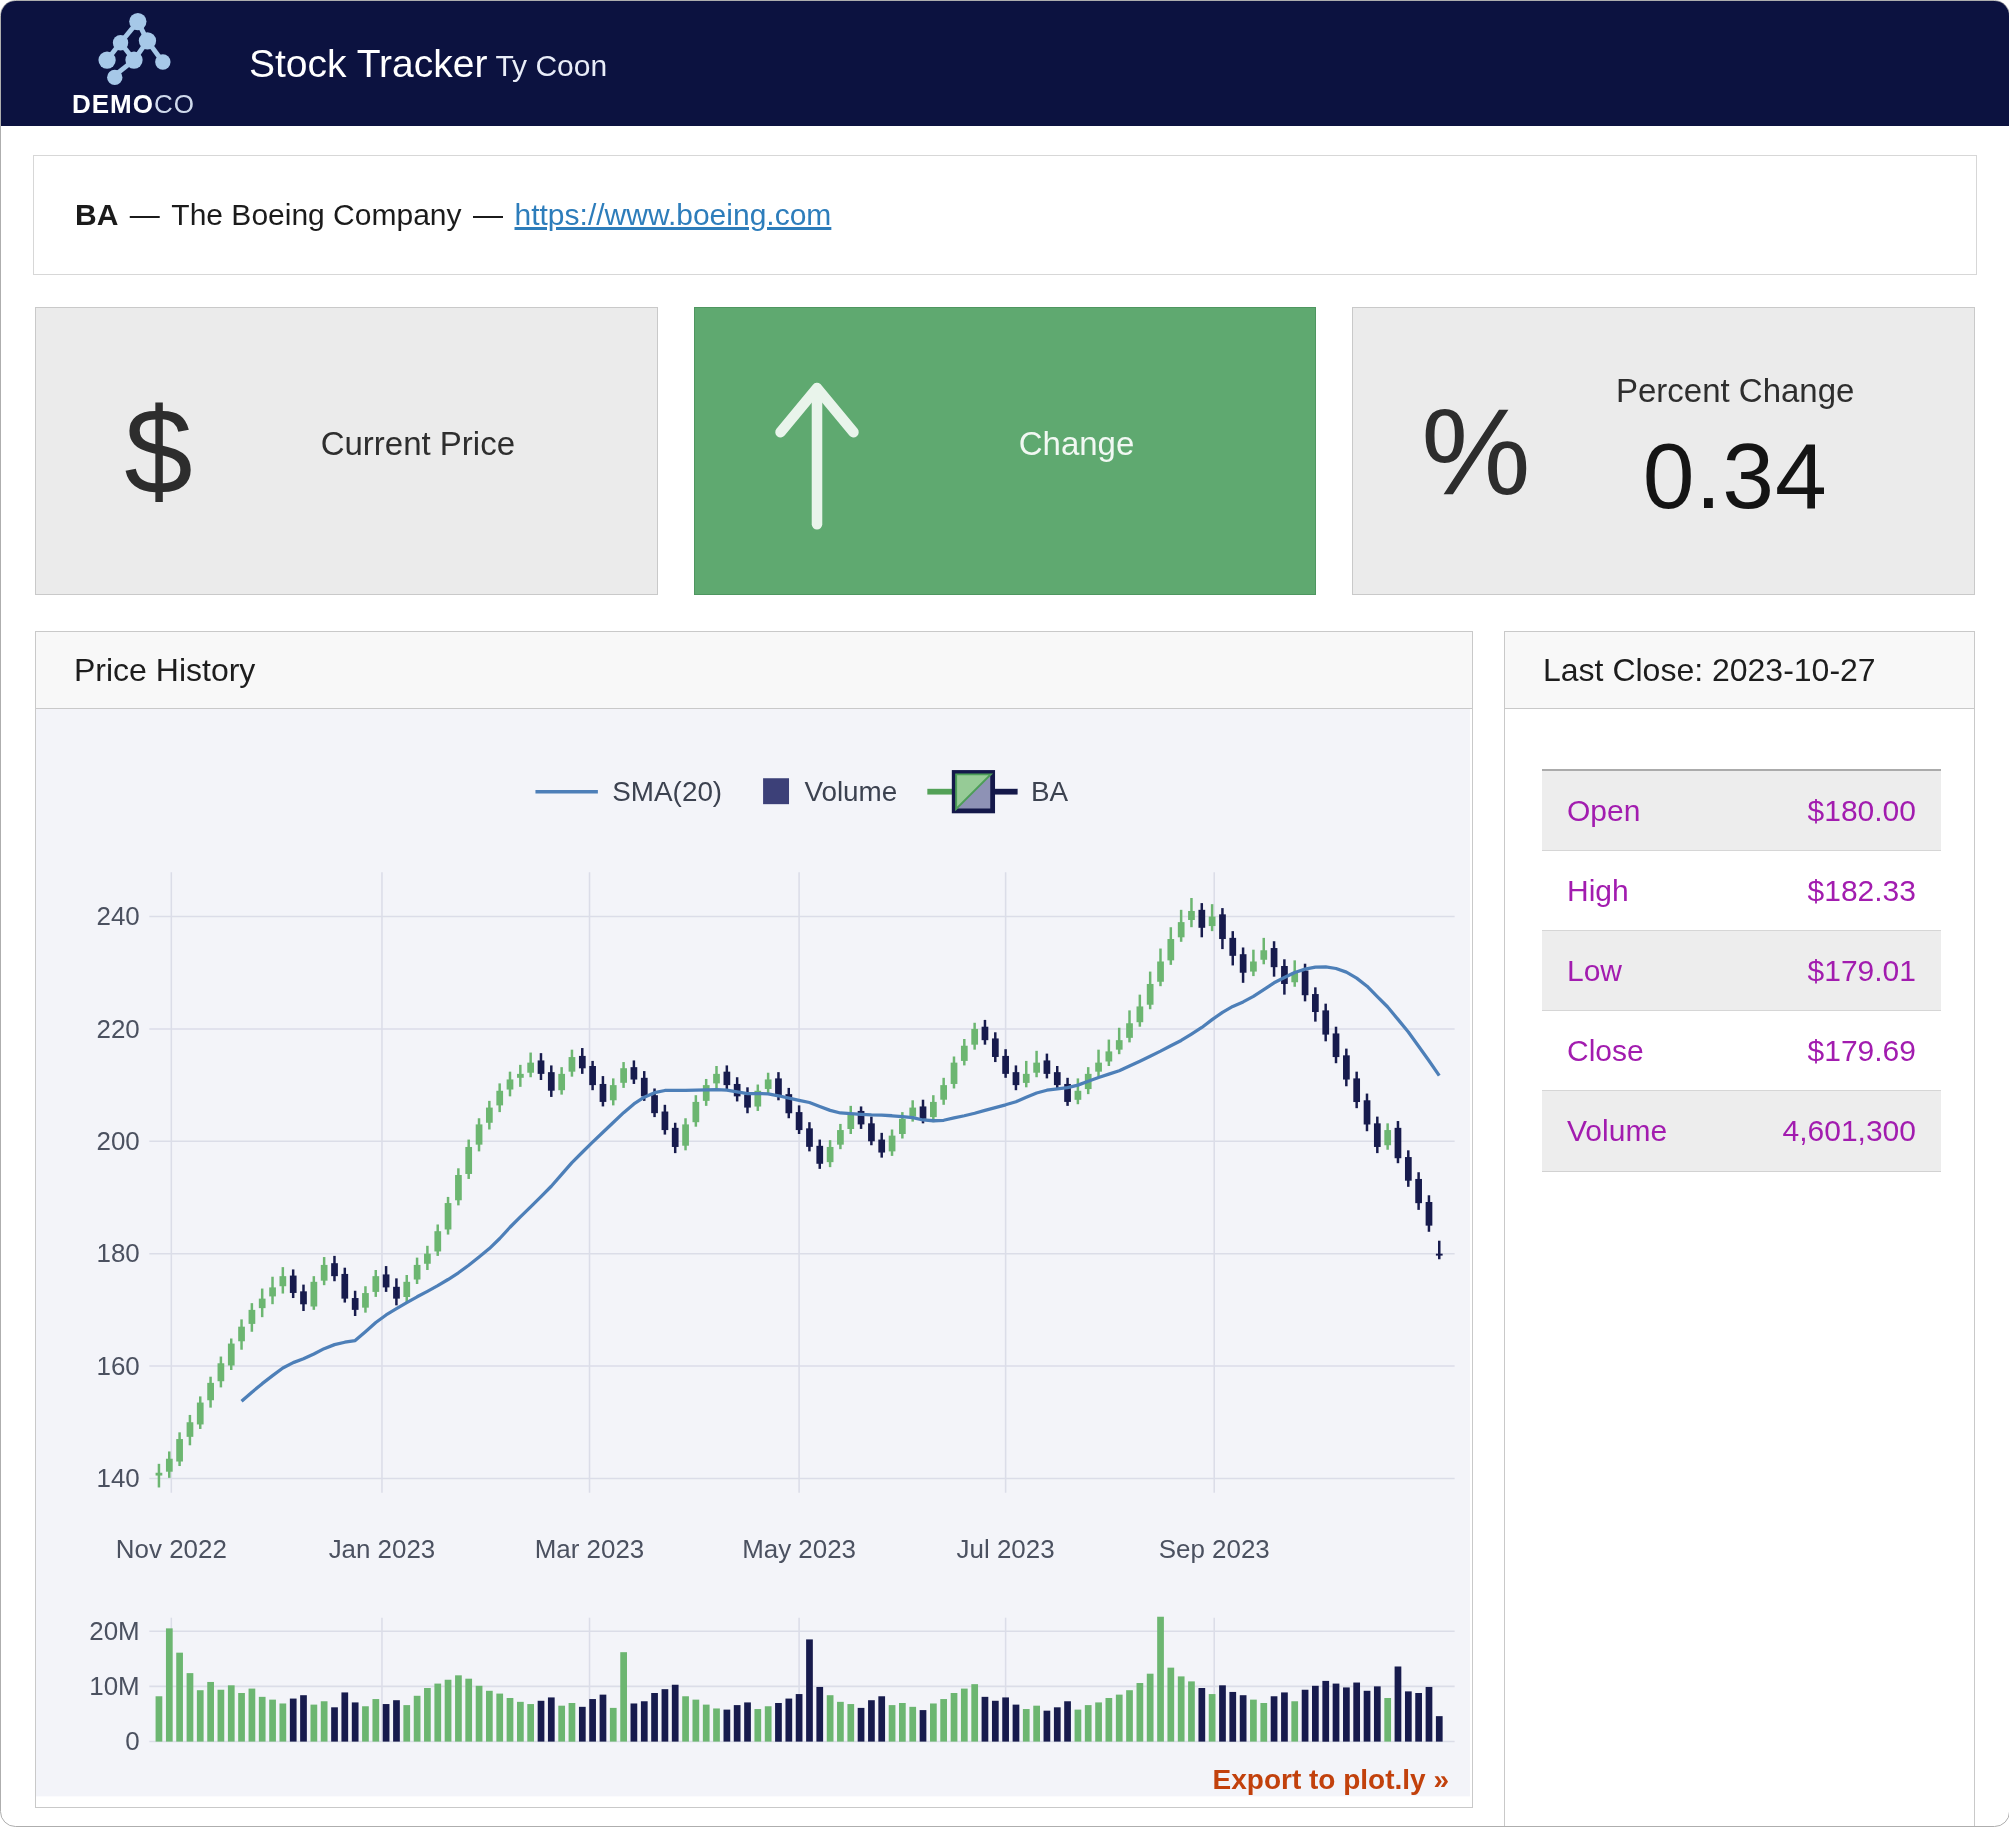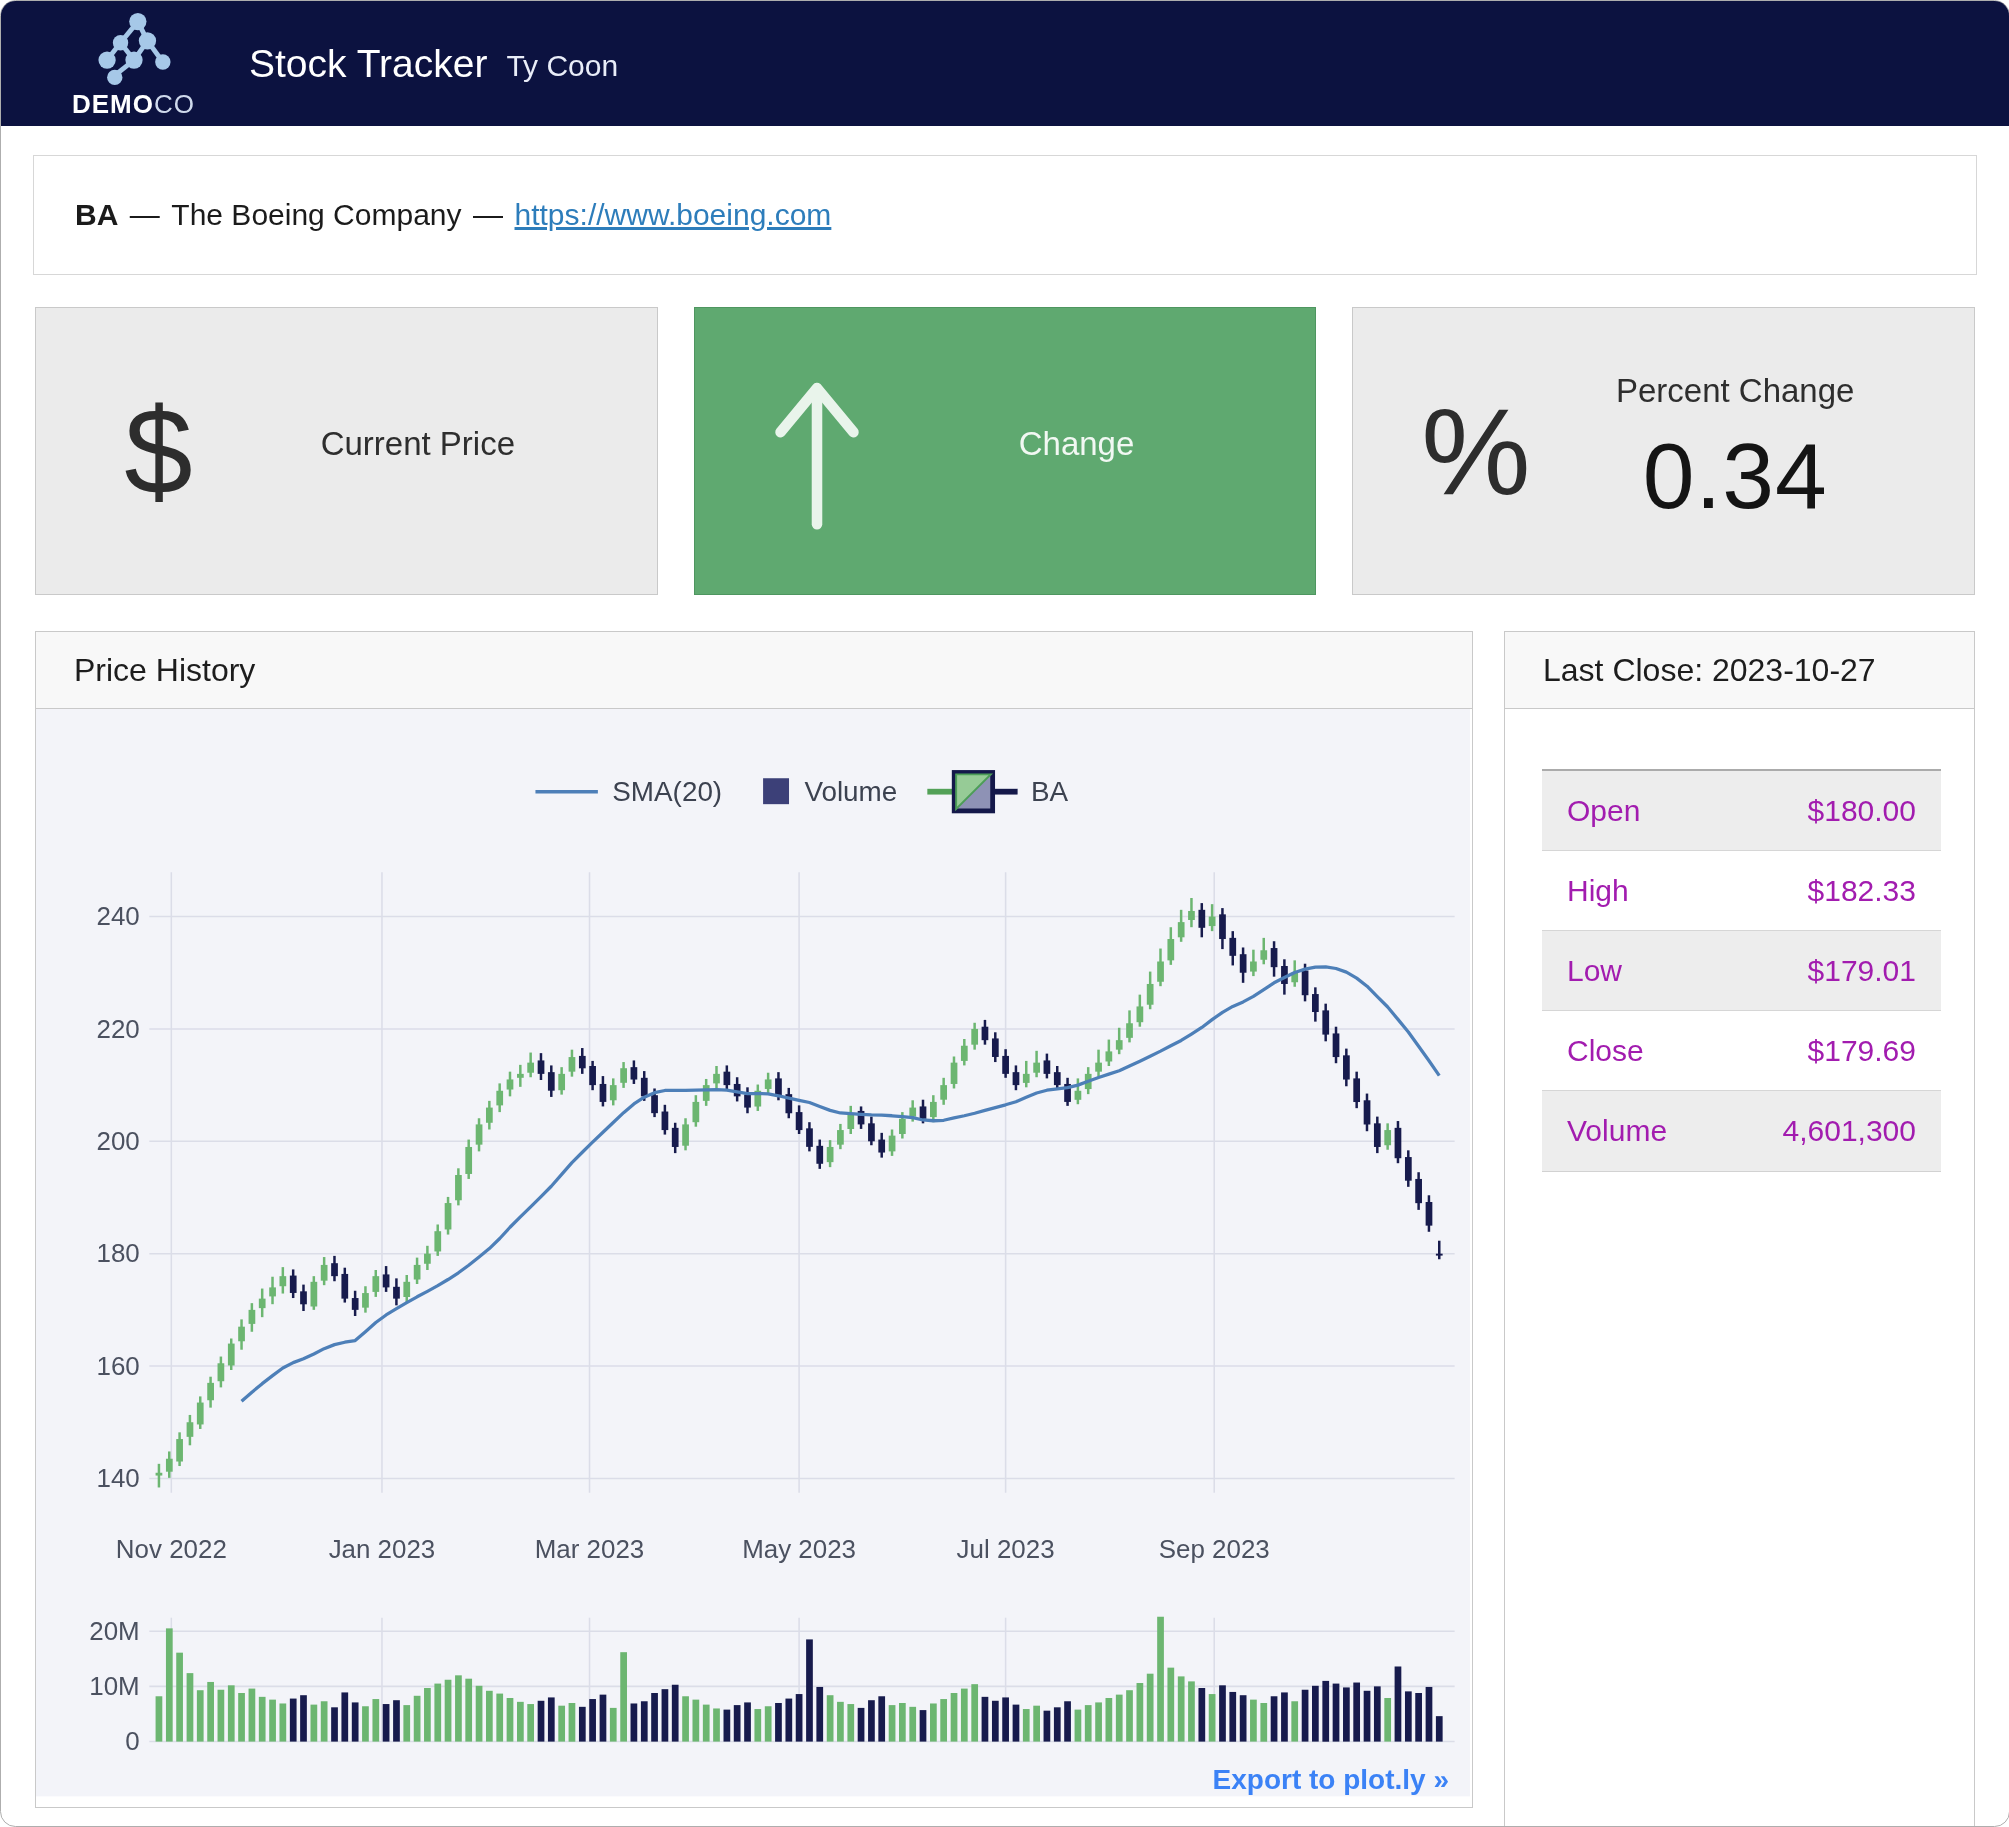--- a/index.html
+++ b/index.html
@@ -6,21 +6,21 @@
   .page{width:2010px;height:1827px;position:relative;background:#fff;border:1.9px solid #aeaeae;
         border-radius:15.4px;overflow:hidden;box-sizing:border-box;}
   
   .app-header{height:125px;background:#0c1240;display:flex;align-items:center;padding:0 0 0 71px;}
   .logo-block{display:flex;flex-direction:column;align-items:center;margin-top:5.8px;}
   .logo-block svg{display:block;}
   .logo-word{font-size:26px;letter-spacing:1px;margin-top:1.9px;}
   .logo-word .b{color:#ffffff;font-weight:bold;}
   .logo-word .l{color:#cfd9ec;font-weight:400;}
   .app-title{color:#ffffff;font-size:39px;font-weight:400;margin-left:54px;}
-  .app-subtitle{color:#e9edf8;font-size:30px;margin-left:19px;margin-top:5.8px;}
+  .app-subtitle{color:#e9edf8;font-size:30px;margin-left:8px;margin-top:5.8px;}
   
   .company-bar{margin:29px 32px 0 32px;height:120px;border:1.9px solid #d7d7d7;background:#fff;
                display:flex;align-items:center;padding-left:41px;font-size:30px;color:#1b1b1b;box-sizing:border-box;}
   .company-bar .sym{font-weight:bold;}
   .company-bar .dash{margin:0 11.5px;}
   .company-bar a{color:#2d7dbb;text-decoration:underline;}
   
   .cards{display:flex;gap:36px;margin:32px 34px 0 34px;}
   .card{flex:1;height:288px;background:#ebebeb;border:1.9px solid #c9c9c9;display:flex;align-items:center;box-sizing:border-box;}
   .card.green{background:#5fa970;border-color:#4e9660;color:#fff;}
@@ -31,21 +31,21 @@
   .card .value{font-size:93px;font-weight:300;color:#141414;letter-spacing:1px;}
   .card.green .label{color:#f2f8f3;}
   .card.green .value{color:#ffffff;}
   
   .main-row{display:flex;gap:31px;margin:36px 34px 0 34px;}
   .panel{border:1.9px solid #c9c9c9;background:#fff;box-sizing:border-box;}
   .panel-header{height:77px;background:#f8f8f8;border-bottom:1.9px solid #c9c9c9;display:flex;align-items:center;
                 padding-left:38px;font-size:32px;color:#1d1d1d;box-sizing:border-box;}
   .price-panel{width:1438px;height:1177px;position:relative;}
   .price-panel .chart-body{width:1434px;height:1098px;position:relative;}
-  .export-link{position:absolute;right:23px;bottom:11.5px;color:#3b82f6;font-weight:bold;font-size:28px;cursor:pointer;}
+  .export-link{position:absolute;right:23px;bottom:11.5px;color:#c2410c;font-weight:bold;font-size:28px;cursor:pointer;}
   .close-panel{flex:1;height:1284px;}
   .lc-table{margin:60px 33px 0 37px;border-top:2.9px solid #ababab;border-bottom:1.9px solid #d2d2d2;}
   .lc-row{display:flex;justify-content:space-between;align-items:center;height:80px;padding:0 25px;
           font-size:30px;color:#a21caf;border-bottom:1px solid #d6d6d6;box-sizing:border-box;}
   .lc-row:last-child{border-bottom:none;}
   .lc-row.striped{background:#ededed;}
   .lc-row .lc-val{text-align:right;}
 </style>
 </head>
 <body>

